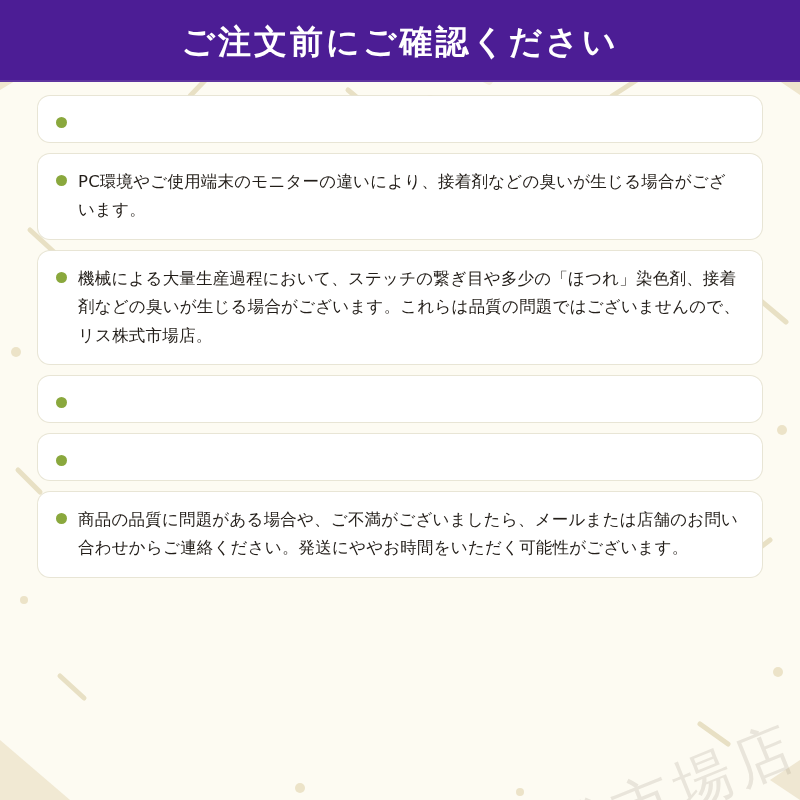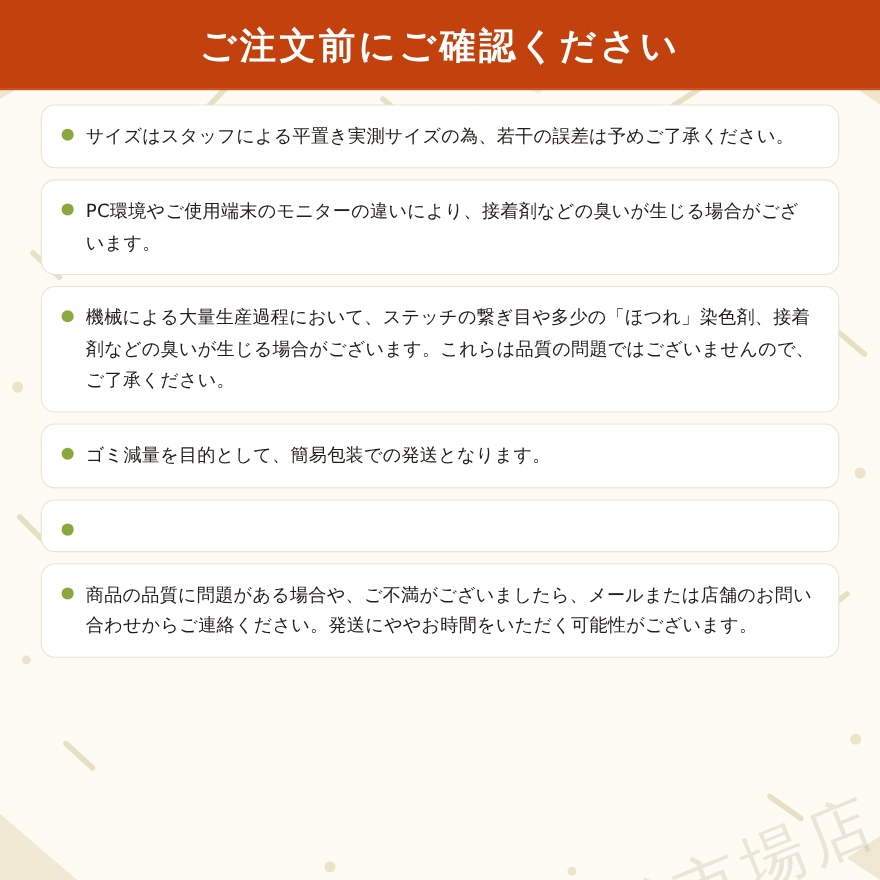--- a/index.html
+++ b/index.html
@@ -25,21 +25,21 @@
     z-index: 0;
   }
 
   
   .header-banner {
     position: absolute;
     left: 0;
     top: 0;
     width: 800px;
     height: 82px;
-    background: #c2410c;
+    background: #4c1d95;
     z-index: 2;
     display: flex;
     align-items: center;
     justify-content: center;
   }
   .header-banner::after {
     
     content: "";
     position: absolute;
     left: 0;
@@ -158,36 +158,34 @@
 <div class="watermark">モアフィ リス株式市場店</div>
 
 <div class="header-banner">
   <div class="header-title">ご注文前にご確認ください</div>
 </div>
 
 <div class="notes">
 
   <div class="note-card">
     <span class="bullet"></span>
-    <span class="note-text">サイズはスタッフによる平置き実測サイズの為、若干の誤差は予めご了承ください。</span>
   </div>
 
   <div class="note-card">
     <span class="bullet"></span>
     <span class="note-text">PC環境やご使用端末のモニターの違いにより、接着剤などの臭いが生じる場合がございます。</span>
   </div>
 
   <div class="note-card">
     <span class="bullet"></span>
-    <span class="note-text">機械による大量生産過程において、ステッチの繋ぎ目や多少の「ほつれ」染色剤、接着剤などの臭いが生じる場合がございます。これらは品質の問題ではございませんので、ご了承ください。</span>
+    <span class="note-text">機械による大量生産過程において、ステッチの繋ぎ目や多少の「ほつれ」染色剤、接着剤などの臭いが生じる場合がございます。これらは品質の問題ではございませんので、リス株式市場店。</span>
   </div>
 
   <div class="note-card">
     <span class="bullet"></span>
-    <span class="note-text">ゴミ減量を目的として、簡易包装での発送となります。</span>
   </div>
 
   <div class="note-card">
     <span class="bullet"></span>
   </div>
 
 
   <div class="note-card">
     <span class="bullet"></span>
     <span class="note-text">商品の品質に問題がある場合や、ご不満がございましたら、メールまたは店舗のお問い合わせからご連絡ください。発送にややお時間をいただく可能性がございます。</span>

